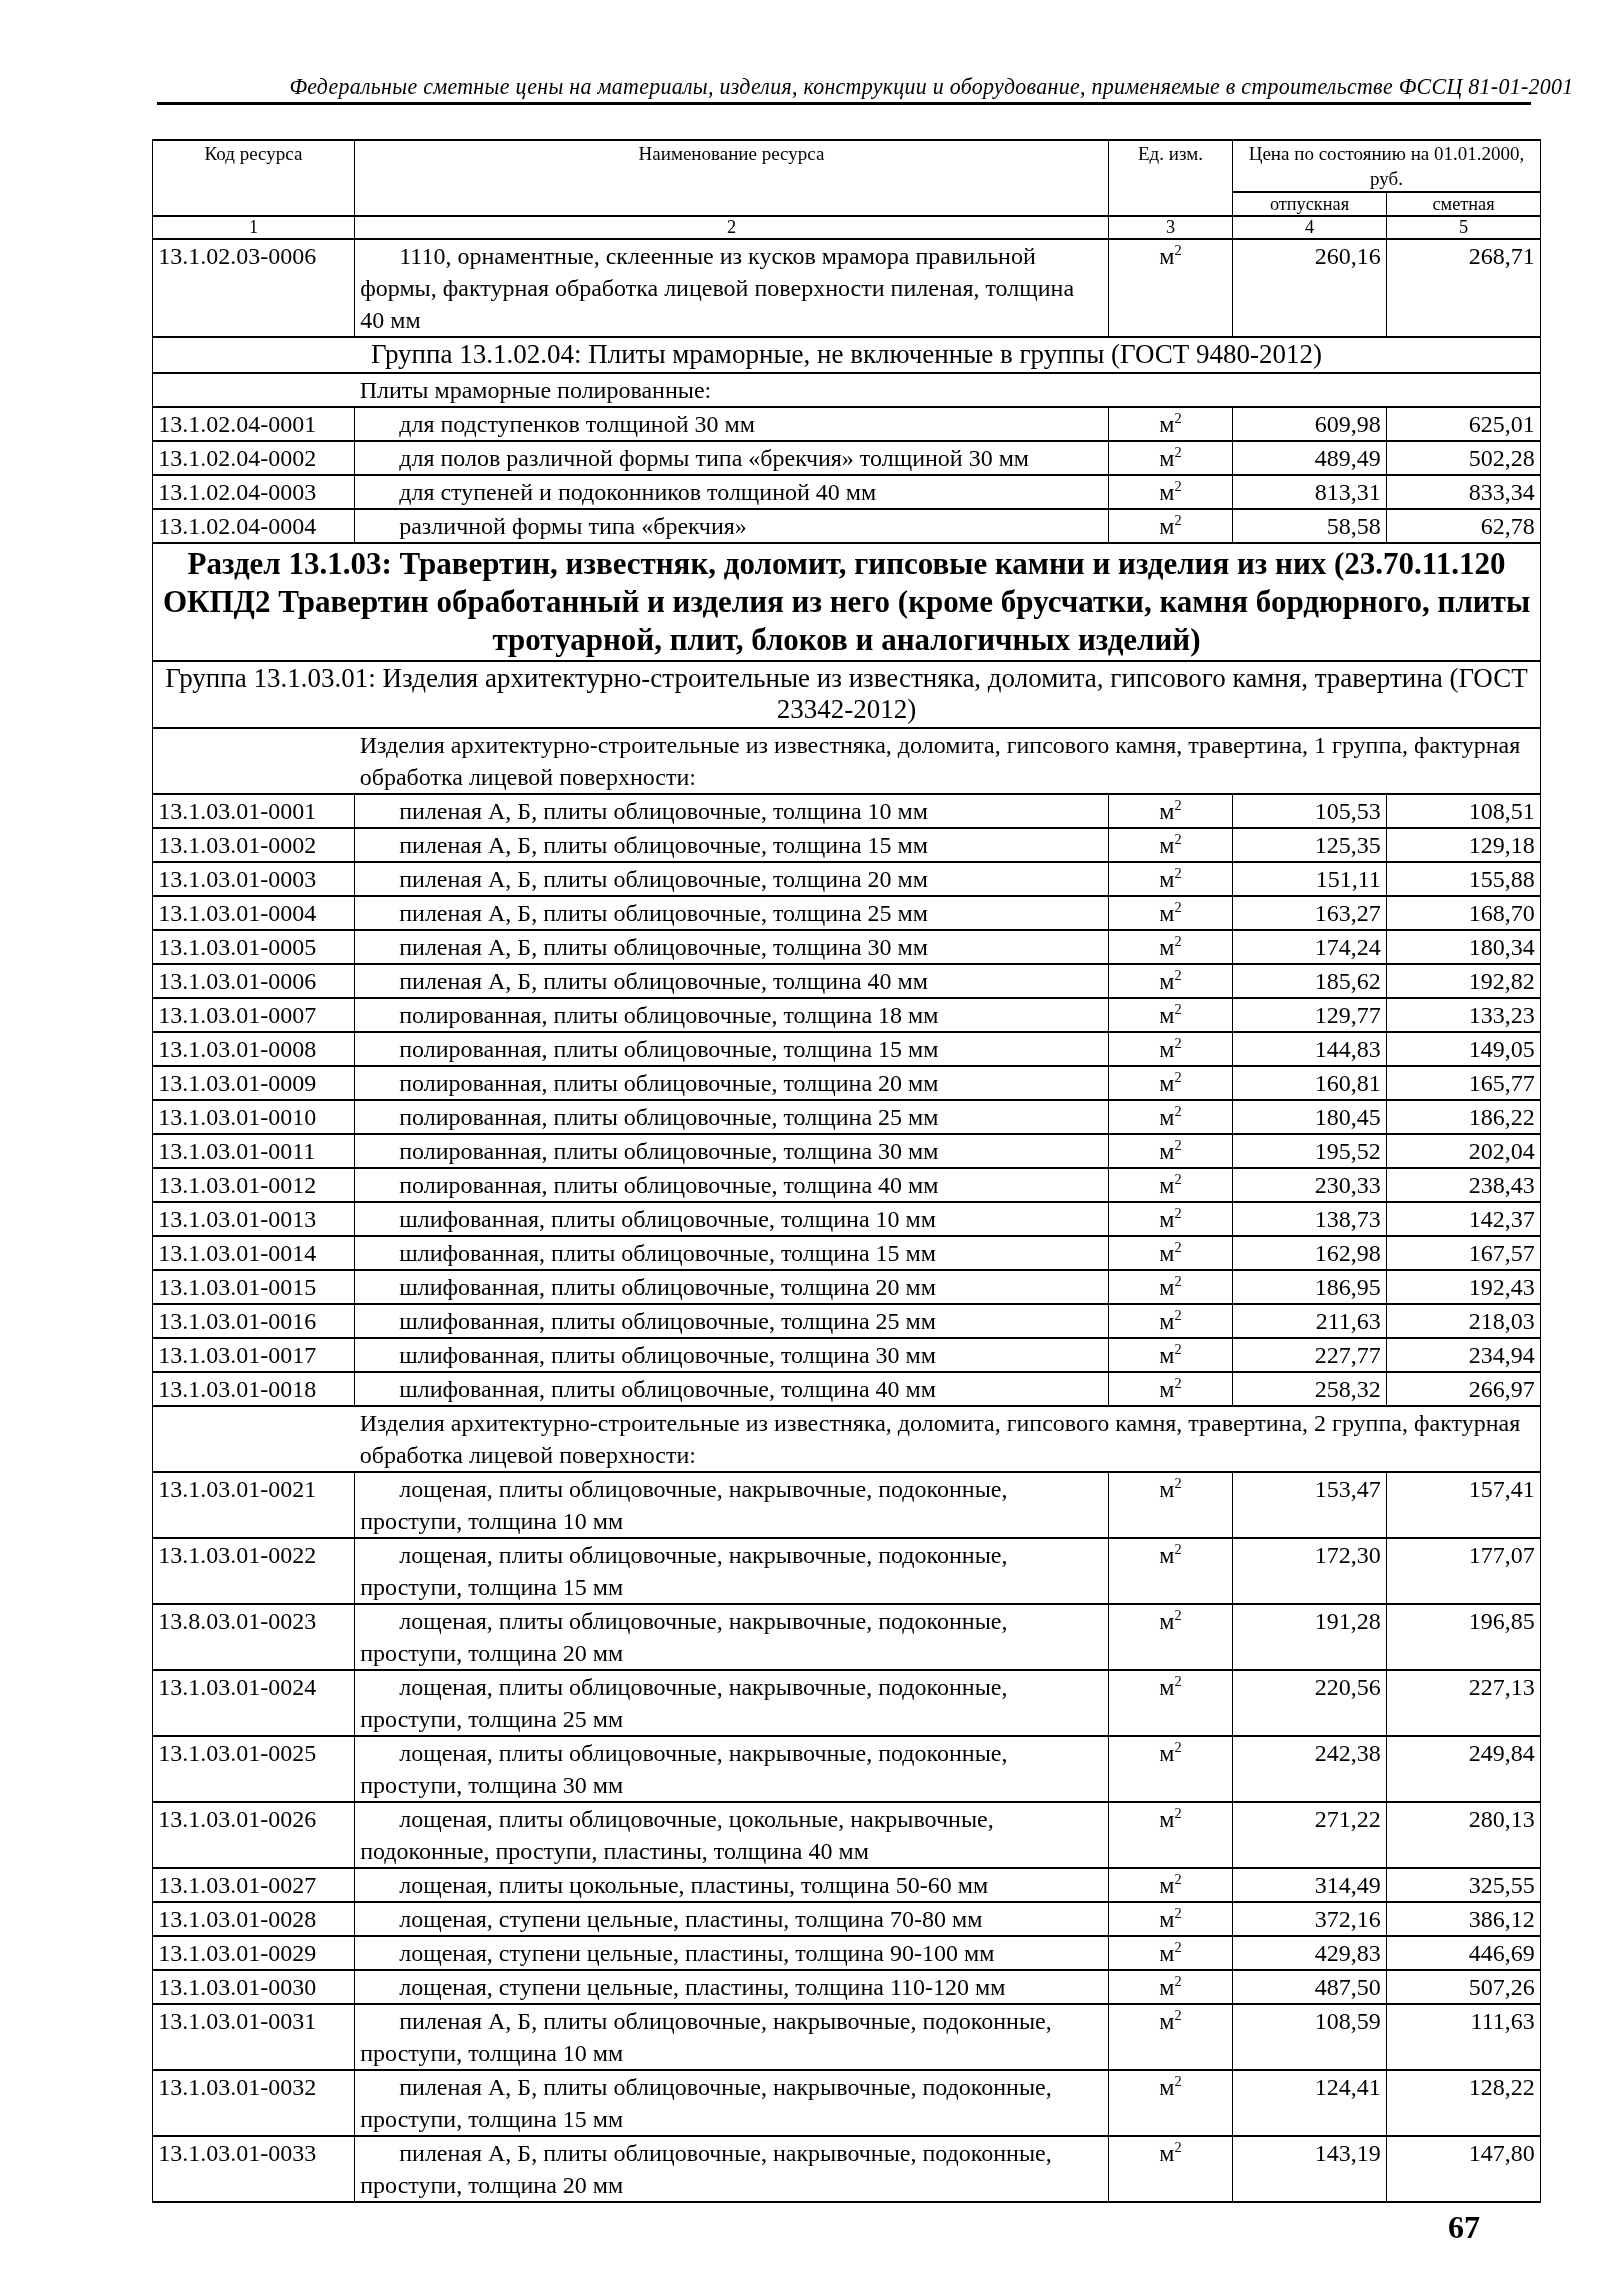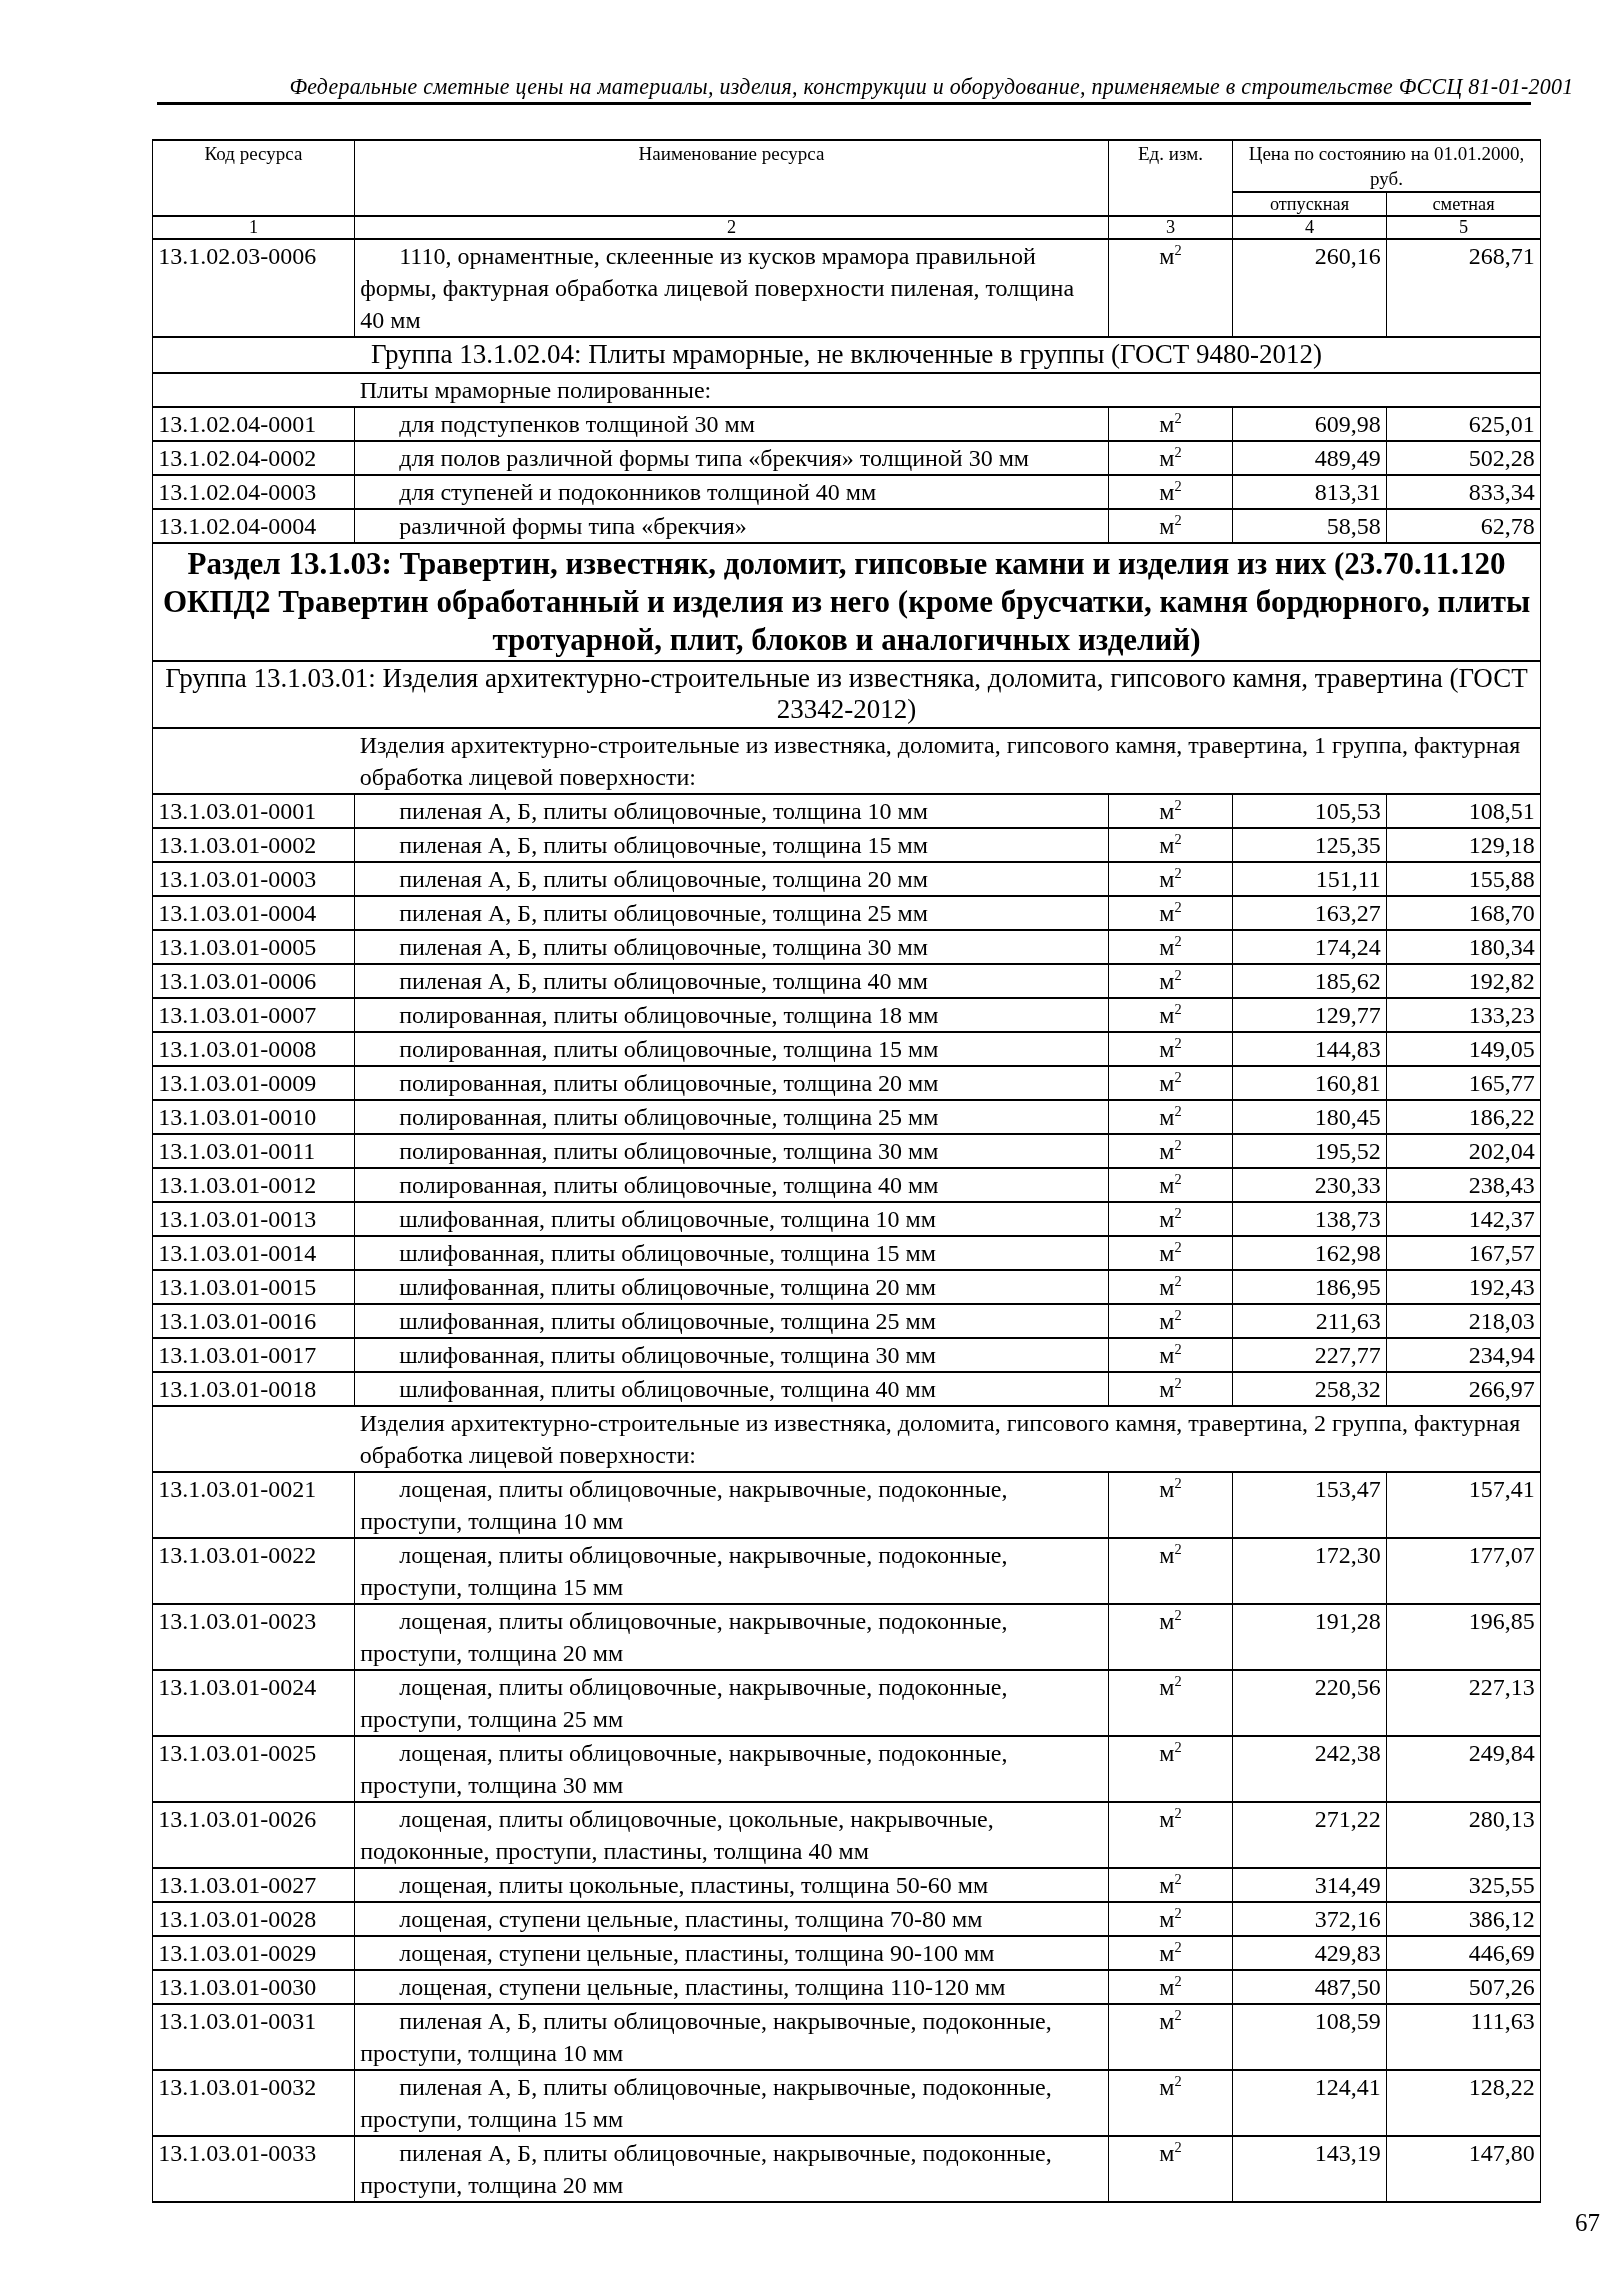--- a/index.html
+++ b/index.html
@@ -19,21 +19,21 @@
   tr.colnums td { font-size:18.3px; line-height:21px; text-align:center; vertical-align:middle; }
   td.code { white-space:nowrap; padding-left:5.2px; }
   td.name { padding-left:5.2px;margin-left:7px; }
   td.name .ind { display:inline-block; width:39px; }
   td.unit { text-align:center; }
   td.num { text-align:right; padding-right:6.5px; }
   sup { font-size:14.4px; line-height:0; vertical-align:super; }
   tr.group td { font-weight:normal; text-align:center; font-size:27px; line-height:31px; padding:1.3px 5.2px; }
   tr.section td { font-weight:bold; text-align:center; font-size:31px; line-height:38px; padding:1.3px 5.2px; }
   tr.subhead td.name { padding-left:5.2px; }
-  .page-number { position:absolute; left:1575px; top:2209px; font-size:25px; }
+  .page-number { position:absolute; left:1448px; top:2209px; font-size:32px;font-weight:bold; }
   tr { border-bottom-width:2px; }
 </style>
 </head>
 <body>
 
 <div class="running-header">Федеральные сметные цены на материалы, изделия, конструкции и оборудование, применяемые в строительстве ФССЦ 81-01-2001</div>
 <div class="header-rule"></div>
 
 <table class="grid">
   <colgroup>
@@ -253,21 +253,21 @@
         <td class="num">157,41</td>
       </tr>
       <tr>
         <td class="code">13.1.03.01-0022</td>
         <td class="name"><span class="ind"></span><span>лощеная, плиты облицовочные, накрывочные, подоконные, проступи, толщина 15 мм</span></td>
         <td class="unit"><span>м</span><sup>2</sup></td>
         <td class="num">172,30</td>
         <td class="num">177,07</td>
       </tr>
       <tr>
-        <td class="code">13.1.03.01-0023</td>
+        <td class="code">13.8.03.01-0023</td>
         <td class="name"><span class="ind"></span><span>лощеная, плиты облицовочные, накрывочные, подоконные, проступи, толщина 20 мм</span></td>
         <td class="unit"><span>м</span><sup>2</sup></td>
         <td class="num">191,28</td>
         <td class="num">196,85</td>
       </tr>
       <tr>
         <td class="code">13.1.03.01-0024</td>
         <td class="name"><span class="ind"></span><span>лощеная, плиты облицовочные, накрывочные, подоконные, проступи, толщина 25 мм</span></td>
         <td class="unit"><span>м</span><sup>2</sup></td>
         <td class="num">220,56</td>

